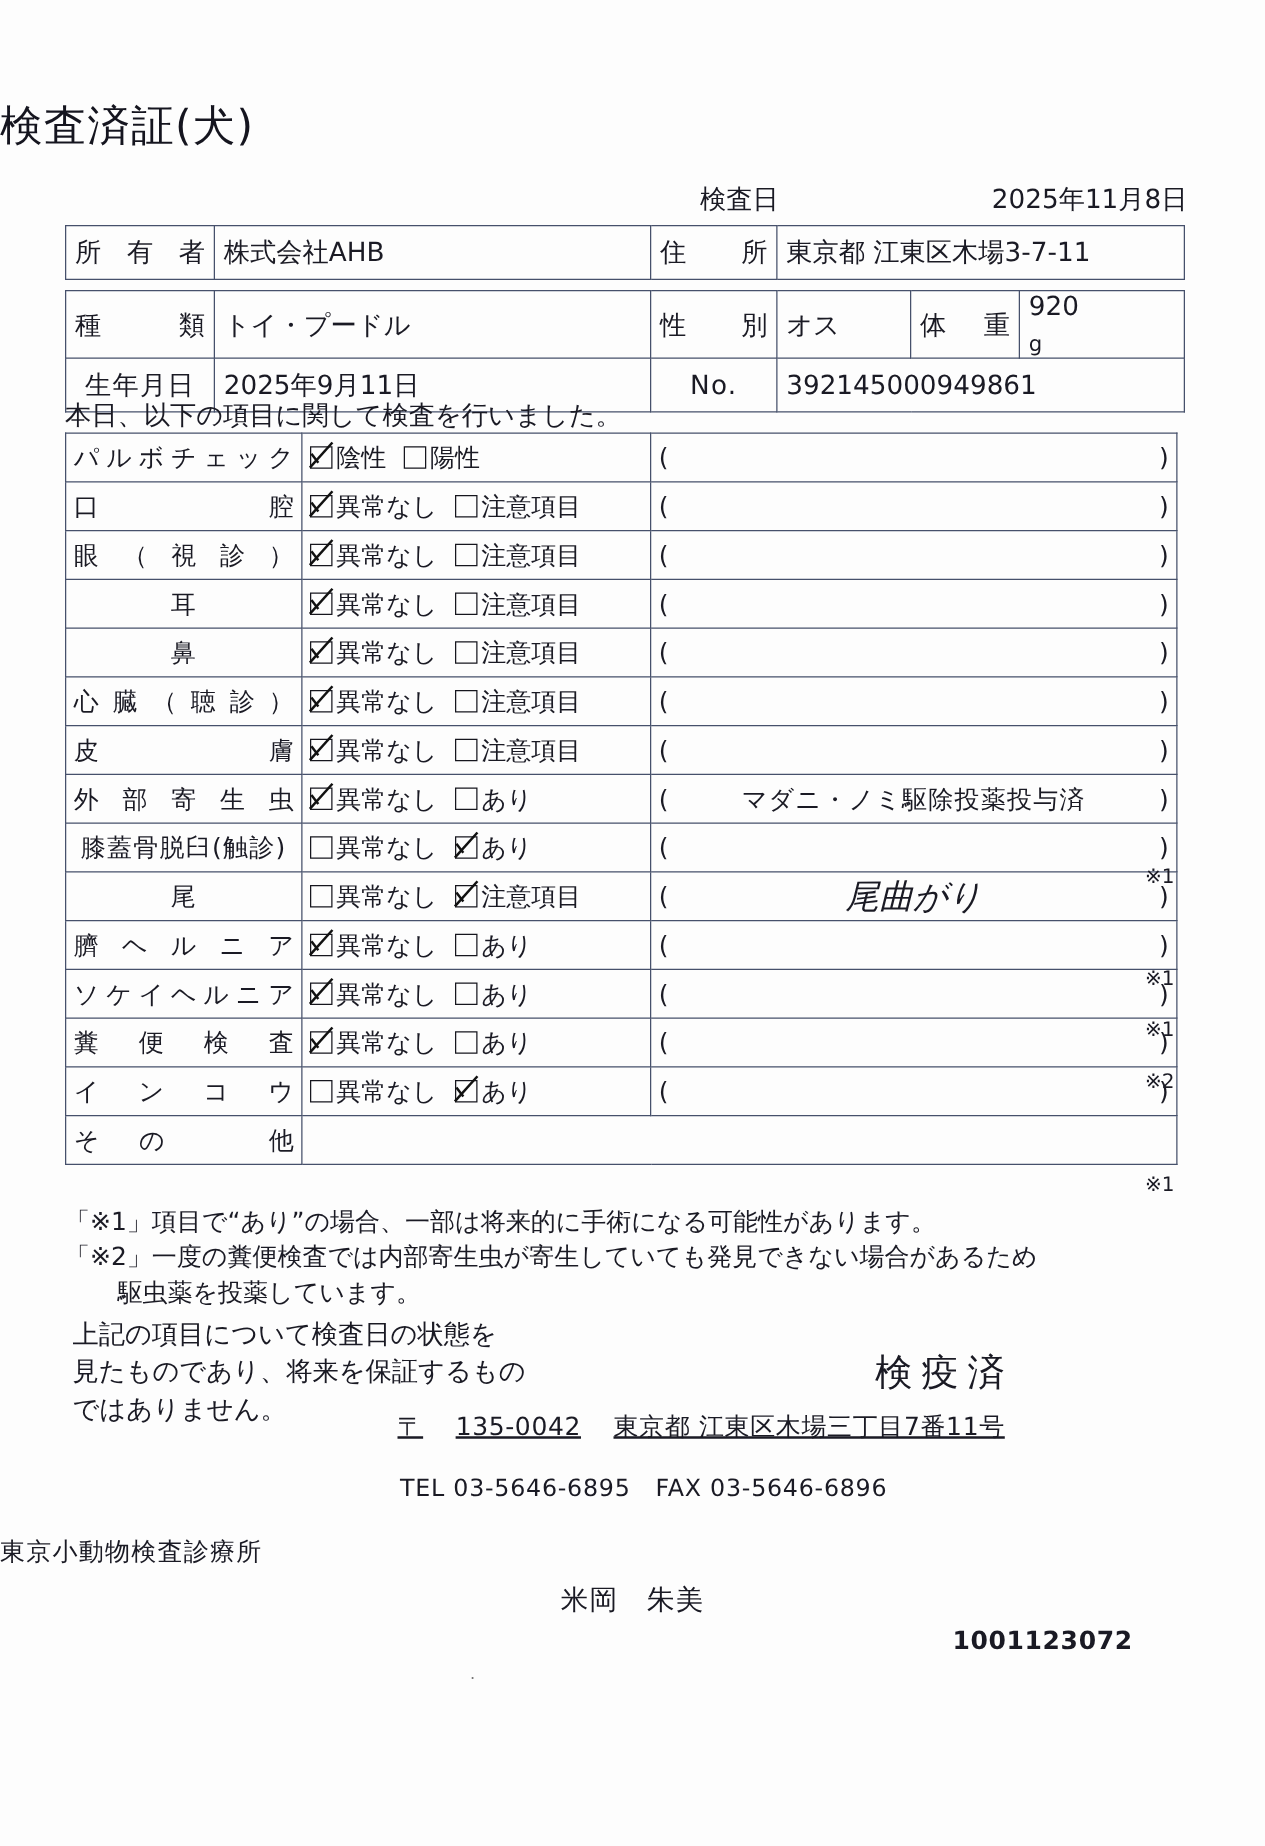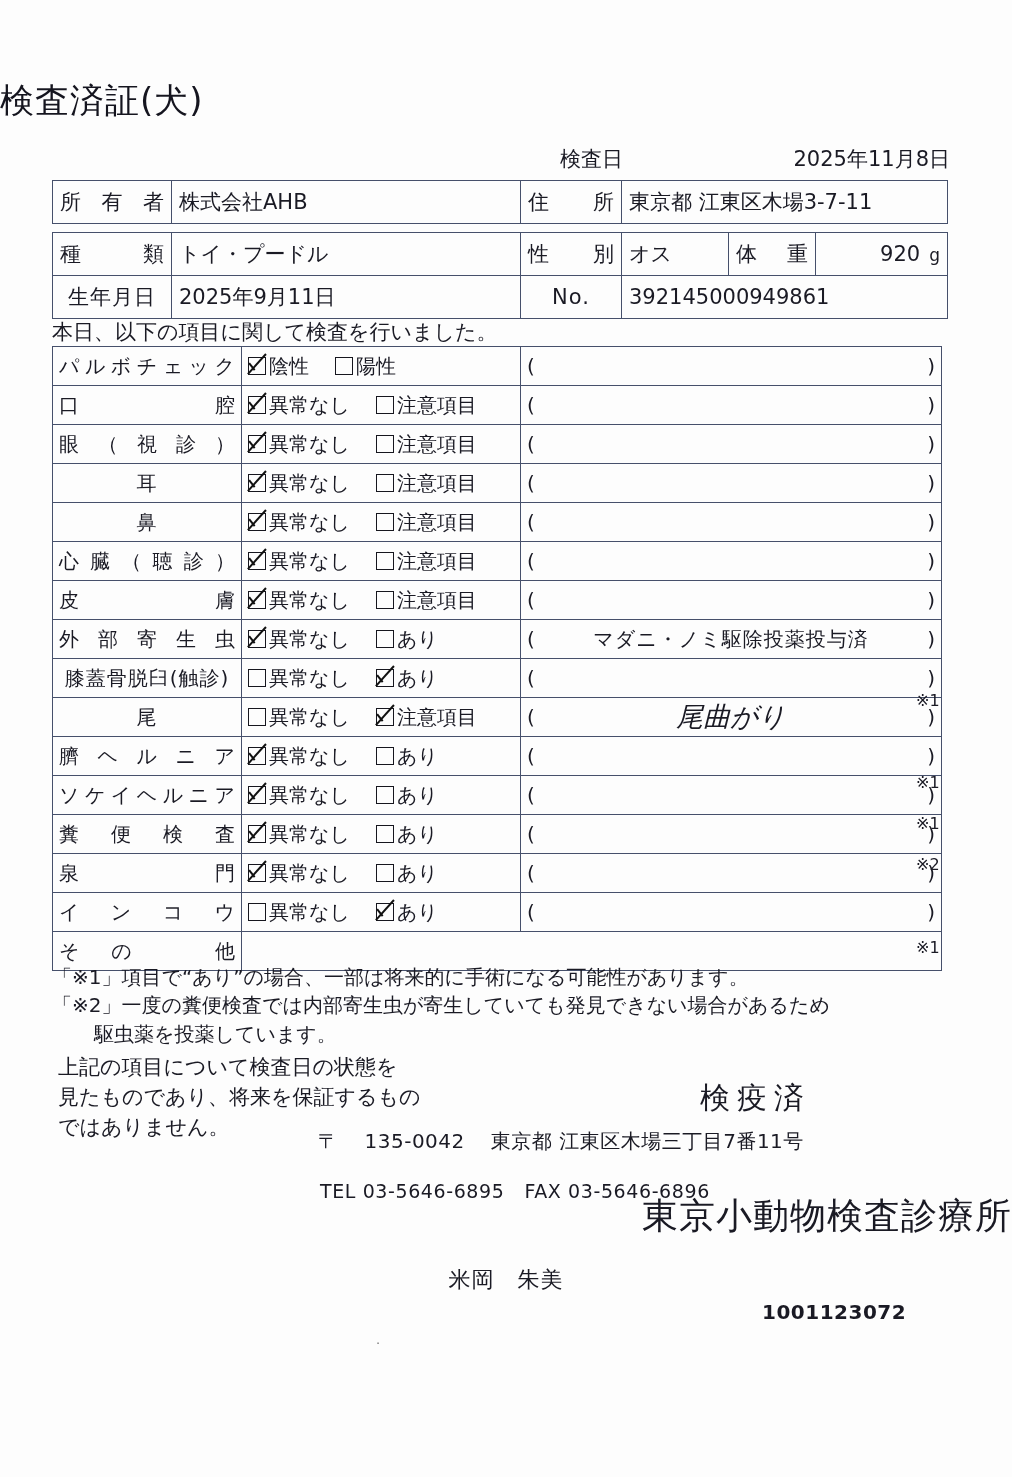--- a/index.html
+++ b/index.html
@@ -93,21 +93,21 @@
     height: 38px;
     padding: 0 6px;
   }
   .c-name { width: 176px; }
   .c-opts { width: 266px; }
   .c-note { width: 408px; }
 
   .opts-inner {
     display: flex;
     align-items: center;
-    gap: 26px;
+    gap: 14px;
   }
   .opt {
     position: relative;
     display: inline-flex;
     align-items: center;
     white-space: nowrap;
   }
   .box {
     position: relative;
     display: inline-block;
@@ -202,38 +202,39 @@
     letter-spacing: 7px;
     text-align: center;
   }
 
   .postal {
     position: absolute;
     top: 1128px;
     left: 318px;
     font-size: 20px;
     letter-spacing: 0.5px;
+    text-decoration: underline;
   }
   .postal .zip { margin-right: 26px; }
   .telfax {
     position: absolute;
     top: 1180px;
     left: 320px;
     font-size: 19px;
     letter-spacing: 0.6px;
   }
   .telfax .fax { margin-left: 20px; }
 
   .clinic {
     position: absolute;
-    top: 1192px;
+    top: 1228px;
     left: 0;
     width: 1012px;
-    text-align: right;
-    font-size: 36px;
+    text-align: left;
+    font-size: 20px;
     letter-spacing: 1px;
   }
   .doctor {
     position: absolute;
     top: 1265px;
     left: 0;
     width: 1012px;
     text-align: center;
     font-size: 22px;
     letter-spacing: 1px;
@@ -279,21 +280,21 @@
 
   <table class="tbl" id="detail-table">
     <tbody>
         <tr>
       <td class="lbl spread" style="width:104px">種類</td>
       <td style="width:334px">トイ・プードル</td>
       <td class="lbl spread" style="width:86px">性別</td>
       <td style="width:92px">オス</td>
       <td class="lbl spread" style="width:72px">体重</td>
       <td>
-        <div style="display:flex;justify-content:flex-end;align-items:baseline;gap:9px;">
+        <div style="display:flex;justify-content:flex-end;align-items:baseline;gap:9px;flex-direction:column;">
           <span>920</span>
           <span style="font-size:17px">g</span>
         </div>
       </td>
     </tr>
     <tr>
       <td class="lbl">生年月日</td>
       <td>2025年9月11日</td>
       <td class="lbl">No.</td>
       <td colspan="3">392145000949861</td>
@@ -585,42 +586,20 @@
           </td>
           <td class="c-note">
             <div class="note-inner">
               <span class="paren">(</span>
               <span class="note-text"></span>
               <span class="paren">)</span>
             </div>
           </td>
         </tr>
         <tr>
-          <td class="c-name lbl spread">泉　　　　門</td>
-          <td class="c-opts">
-            <div class="opts-inner">
-              <span class="opt">
-                <span class="box checked"></span>
-                <span>異常なし</span>
-              </span>
-              <span class="opt">
-                <span class="box"></span>
-                <span>あり</span>
-              </span>
-            </div>
-          </td>
-          <td class="c-note">
-            <div class="note-inner">
-              <span class="paren">(</span>
-              <span class="note-text"></span>
-              <span class="paren">)</span>
-            </div>
-          </td>
-        </tr>
-        <tr>
           <td class="c-name lbl spread">インコウ</td>
           <td class="c-opts">
             <div class="opts-inner">
               <span class="opt">
                 <span class="box"></span>
                 <span>異常なし</span>
               </span>
               <span class="opt">
                 <span class="box checked"></span>
                 <span>あり</span>

